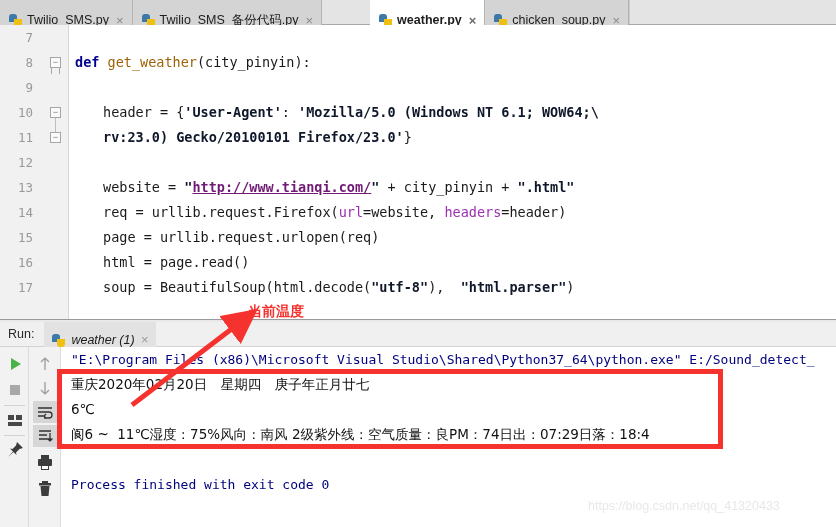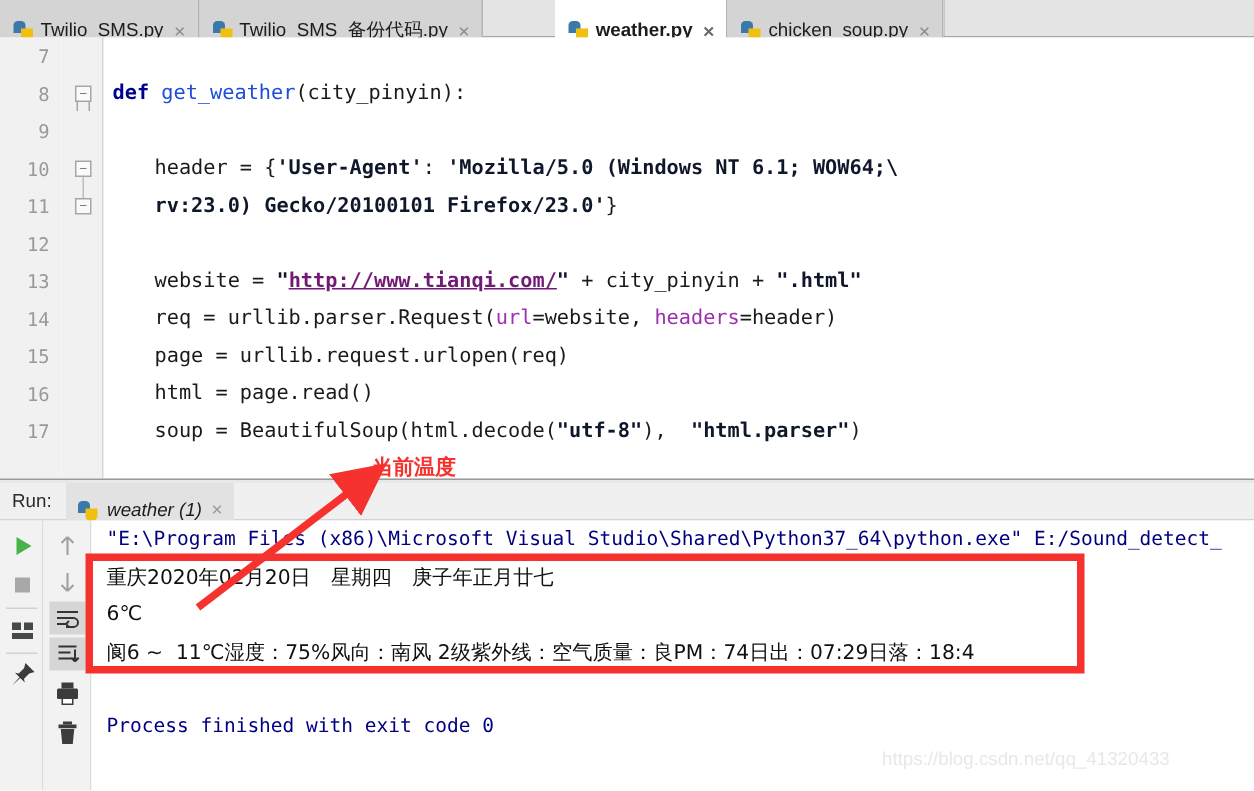--- a/index.html
+++ b/index.html
@@ -110,21 +110,21 @@
     font-family: "DejaVu Sans Mono", monospace;
     font-size: 13.5px;
     color: #1a1a1a;
     white-space: pre;
   }
   .kw { color: #00008f; font-weight: bold; }
   .str { color: #0f172a; font-weight: bold; }
   .cmt { color: #8c8c8c; font-style: italic; }
   .named { color: #9b30b0; }
   .link { color: #701a75; text-decoration: underline; font-weight: bold;}
-  .fnname { color: #1d4ed8; }
+  .fnname { color: #a16207; }
 
   .foldmark {
     position: absolute;
     left: 9px;
     width: 11px; height: 11px;
     border: 1px solid #a6a6a6;
     background: #fafafa;
     color: #777;
     font-size: 9px;
     line-height: 9px;
@@ -338,21 +338,21 @@
       <div class="codeline" style="top:25px"><span class="kw">def</span> <span class="fnname">get_weather</span><span>(city_pinyin):</span></div>
 
 
       <div class="codeline" style="top:75px; left:34px"><span>header = {</span><span class="str">'User-Agent'</span><span>: </span><span class="str">'Mozilla/5.0 (Windows NT 6.1; WOW64;\</span></div>
 
       <div class="codeline" style="top:100px; left:34px"><span class="str">rv:23.0) Gecko/20100101 Firefox/23.0'</span><span>}</span></div>
 
 
       <div class="codeline" style="top:150px; left:34px"><span>website = </span><span class="str">"</span><span class="link">http://www.tianqi.com/</span><span class="str">"</span><span> + city_pinyin + </span><span class="str">".html"</span></div>
 
-      <div class="codeline" style="top:175px; left:34px"><span>req = urllib.parser.Request(</span><span class="named">url</span><span>=website, </span><span class="named">headers</span><span>=header)</span></div>
+      <div class="codeline" style="top:175px; left:34px"><span>req = urllib.request.Firefox(</span><span class="named">url</span><span>=website, </span><span class="named">headers</span><span>=header)</span></div>
 
       <div class="codeline" style="top:200px; left:34px"><span>page = urllib.request.urlopen(req)</span></div>
 
       <div class="codeline" style="top:225px; left:34px"><span>html = page.read()</span></div>
 
       <div class="codeline" style="top:250px; left:34px"><span>soup = BeautifulSoup(html.decode(</span><span class="str">"utf-8"</span><span>),  </span><span class="str">"html.parser"</span><span>)</span></div>
     </div>
   </div>
 
   <div class="runsplit"></div>

